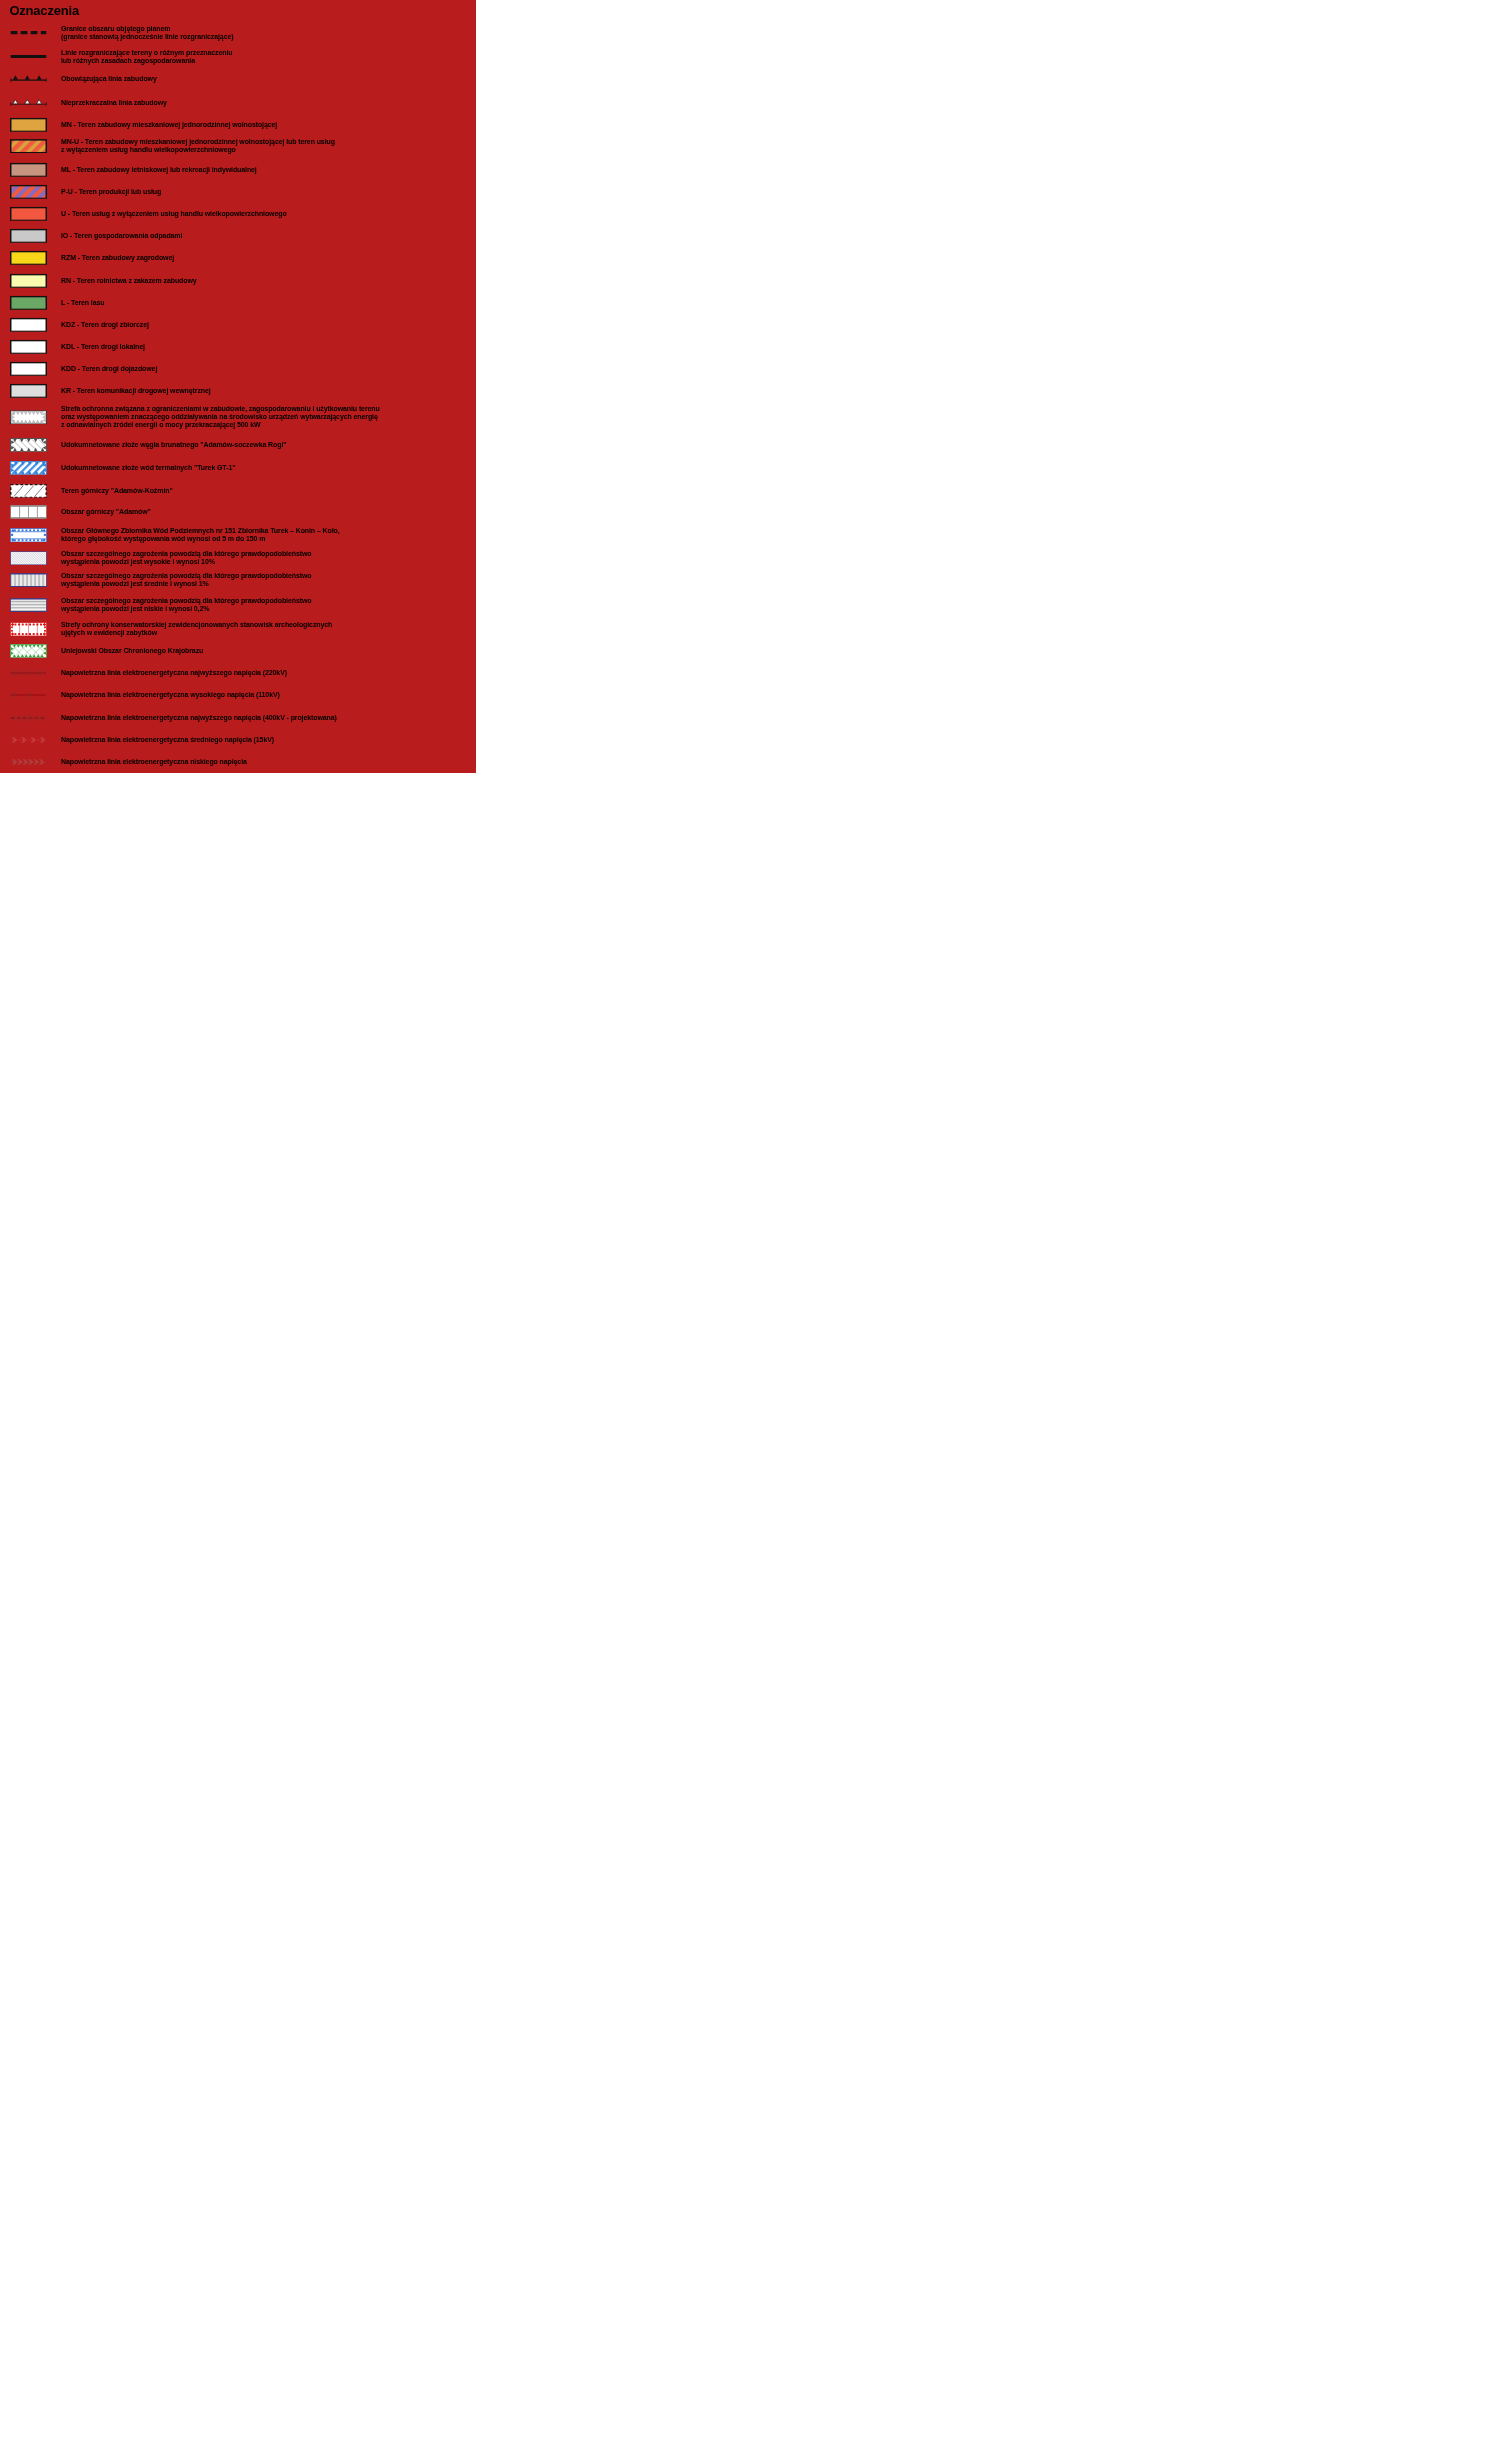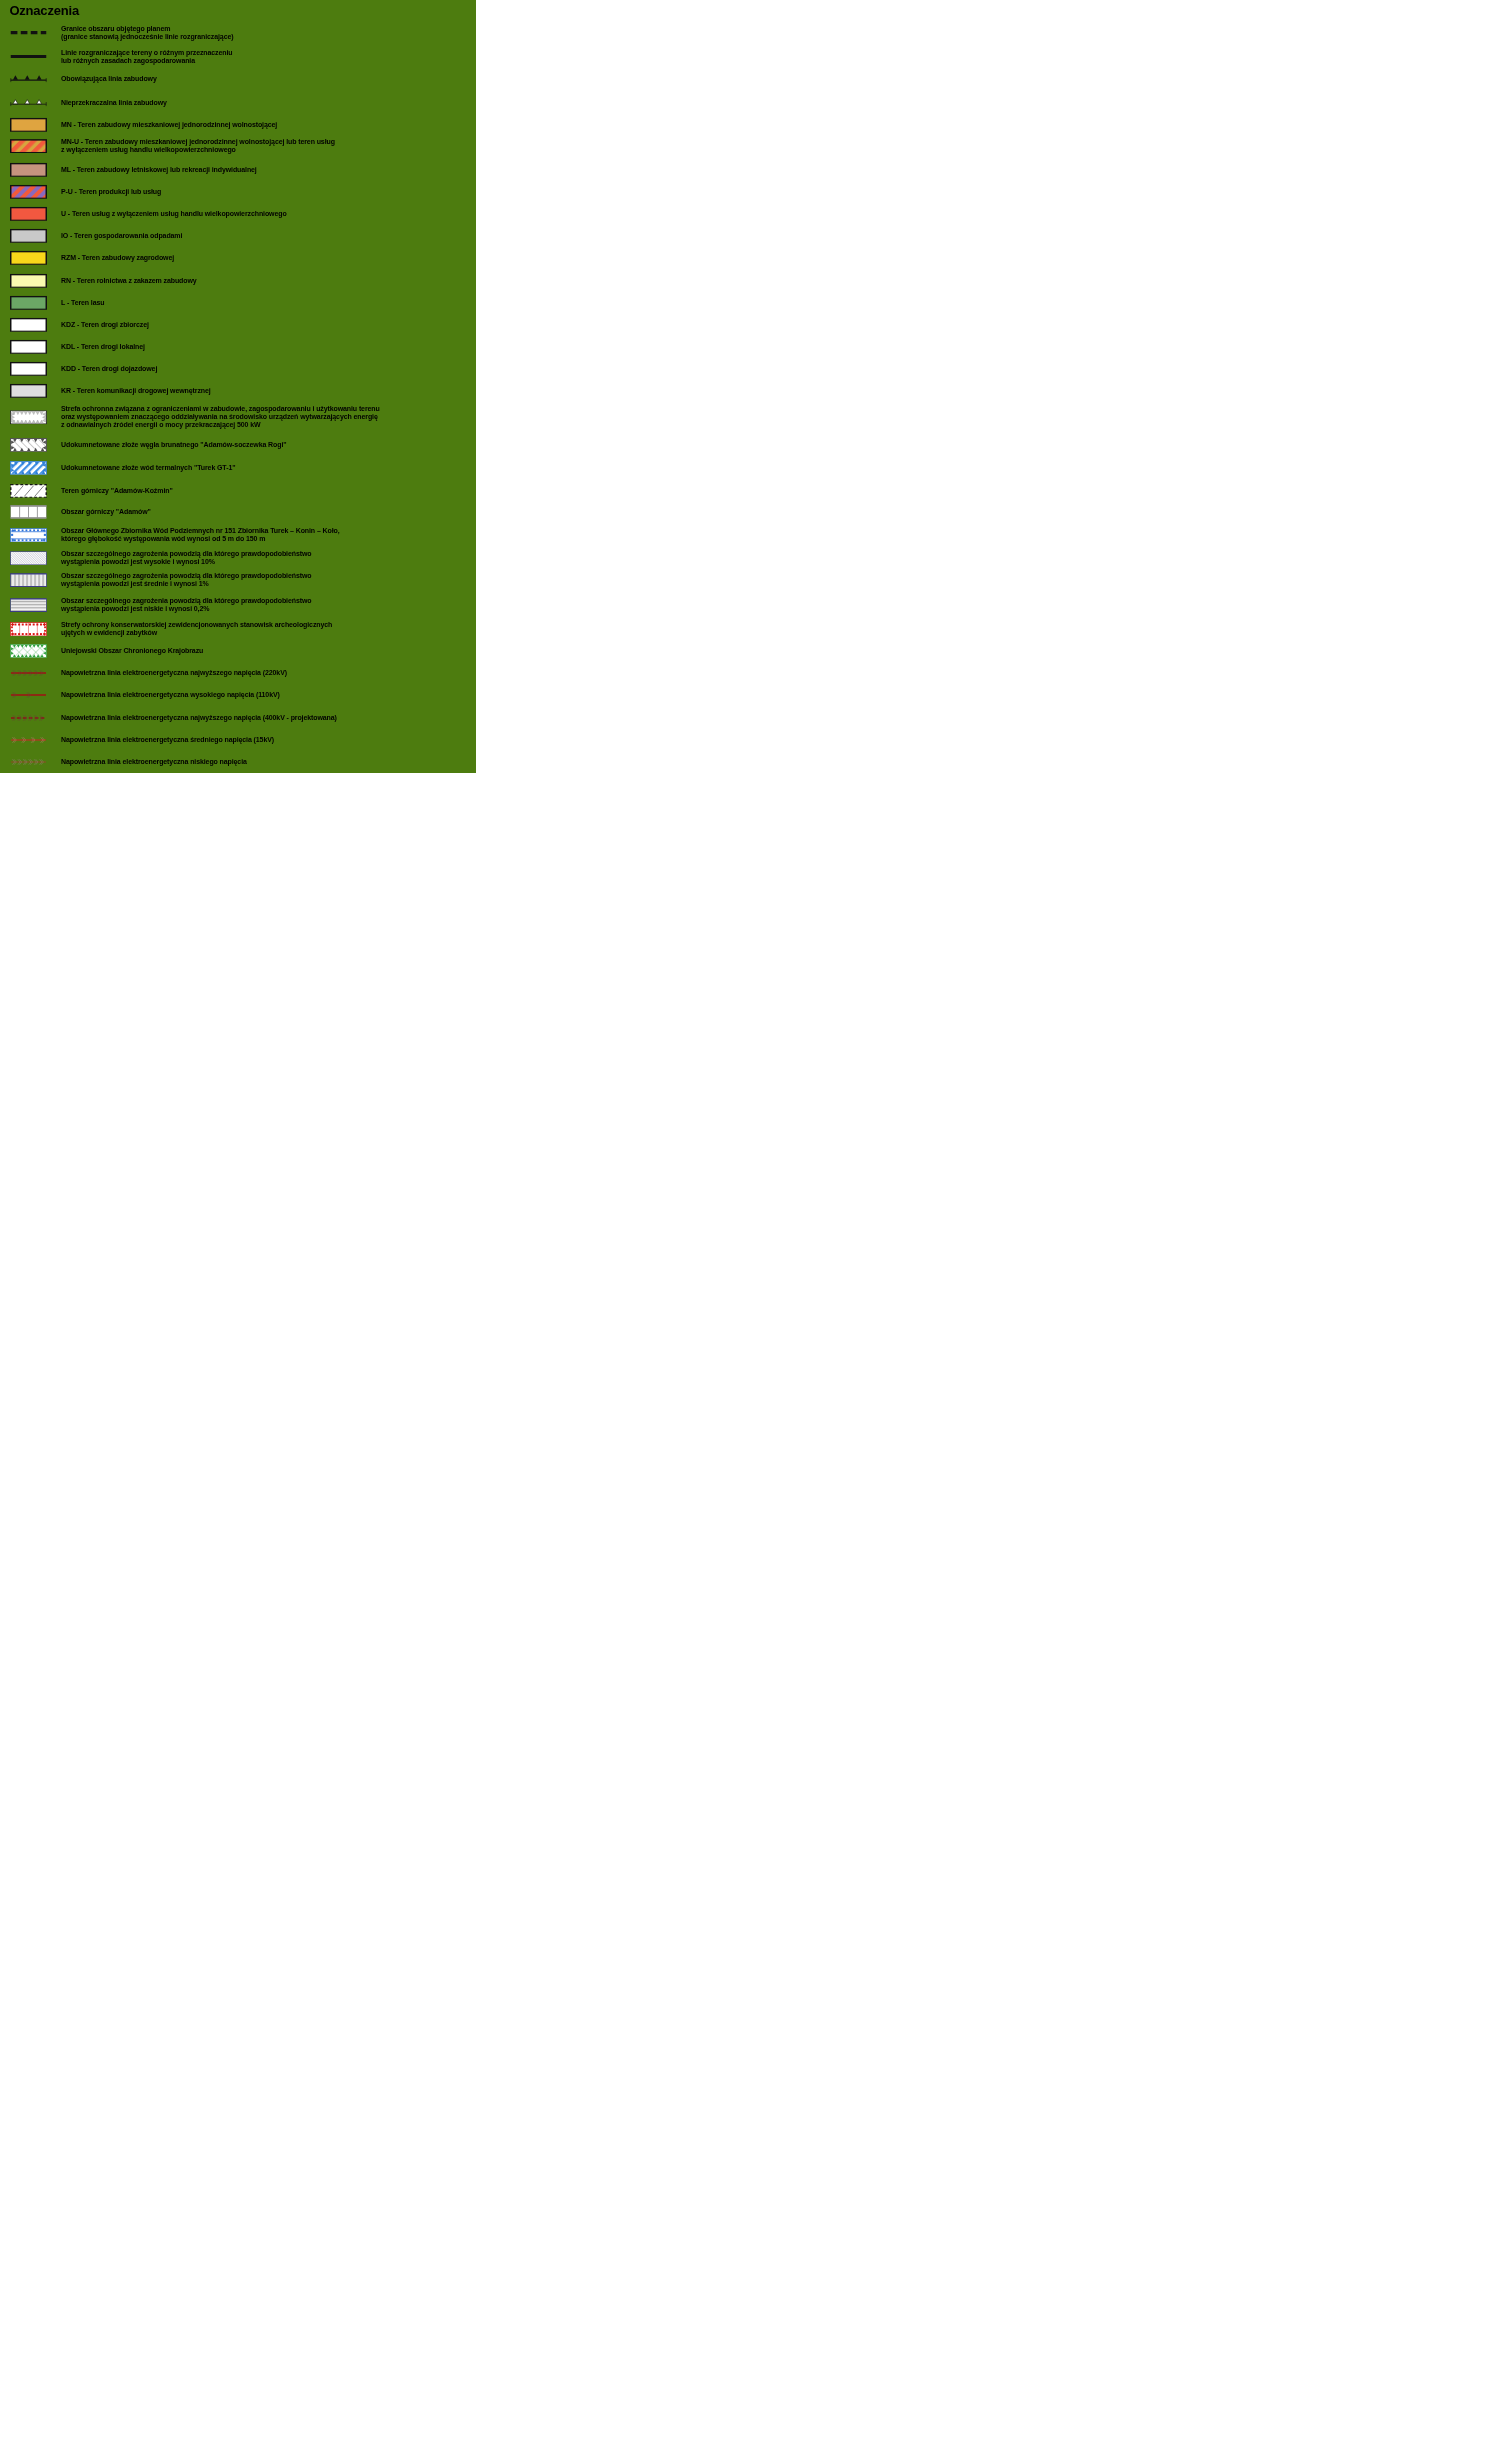--- a/index.html
+++ b/index.html
@@ -1,16 +1,16 @@
 <!DOCTYPE html>
 <html style="font-size:8px"><head>
 <meta charset="utf-8">
 <style>
   html,body{margin:0;padding:0;background:#ffffff;}
-  .page{position:relative;width:476px;height:773px;background:#4d7c0f;
+  .page{position:relative;width:476px;height:773px;background:#b91c1c;
         font-family:"Liberation Sans",sans-serif;color:#000;overflow:hidden;}
   .title{position:absolute;left:9.4px;top:3px;font-size:13px;font-weight:bold;letter-spacing:-0.2px;}
   .row{position:absolute;left:0;width:100%;display:flex;align-items:center;transform:translateY(-50%);}
   .sym{flex:0 0 37px;margin-left:10px;display:flex;align-items:center;justify-content:flex-start;}
   .lbl{margin-left:14px;font-size:7px;font-weight:bold;line-height:1.13;
        letter-spacing:-0.1px;white-space:pre-line;}
   svg{display:block;}
 </style>
 </head>
 <body>

